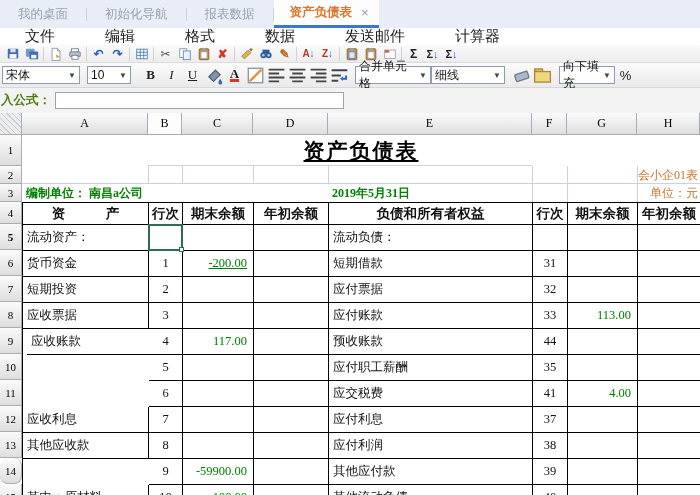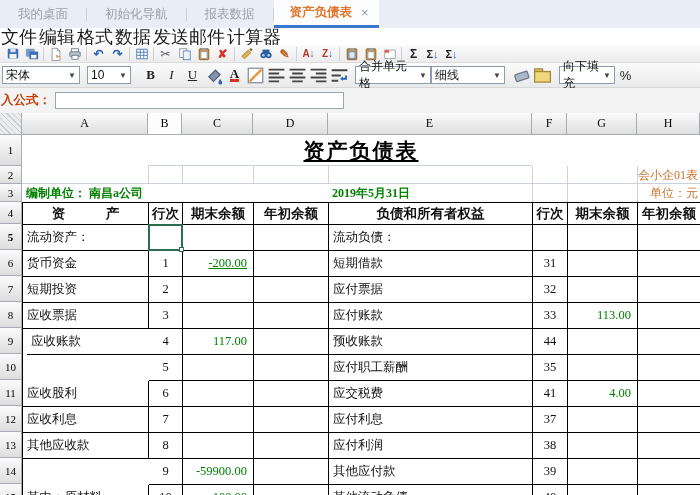--- a/index.html
+++ b/index.html
@@ -12,21 +12,21 @@
   .tab{display:flex;align-items:center;padding:0 18px;color:#98a1ae;font-size:12.5px;cursor:default;}
   .tabsep{width:1px;height:13px;background:#c9d1dd;align-self:center;}
   .tabactive{display:flex;align-items:center;background:#fdfdfd;border-bottom:3px solid #3a78d0;
              padding:0 10px 0 16px;}
   .tabactive .lbl{color:#e0762c;font-weight:bold;font-size:12.5px;}
   .tabclose{margin-left:9px;color:#8b99ad;font-size:13px;line-height:13px;}
 
   
   .menubar{position:absolute;left:0;top:28px;width:700px;height:17px;background:#fff;
            display:flex;align-items:center;border-bottom:1px solid #ececec;}
-  .menuitem{padding:0 1px;font-size:18px;color:#1a1a1a;}
+  .menuitem{padding:0 25px;font-size:15px;color:#1a1a1a;}
 
   
   .tb1{position:absolute;left:0;top:45px;width:700px;height:18px;
        background:linear-gradient(#fbfbfb,#ececec);border-bottom:1px solid #dcdcdc;
        display:flex;align-items:center;padding-left:3px;box-sizing:border-box;}
   .tbi{width:19px;height:16px;display:flex;align-items:center;justify-content:center;flex:0 0 auto;}
   .tbi svg{width:14px;height:14px;display:block;}
   .tbi .g{font-size:12px;line-height:14px;}
   .sep{width:1px;height:14px;background:#cdd2d8;margin:0 2px;flex:0 0 auto;}
 
@@ -35,21 +35,21 @@
        display:flex;align-items:center;padding-left:2px;box-sizing:border-box;}
   .box{height:18px;background:#fff;border:1px solid #8d9bb0;display:flex;align-items:center;
        justify-content:space-between;padding:0 3px;box-sizing:border-box;font-size:12px;flex:0 0 auto;}
   .box .arr{color:#444;font-size:8px;margin-left:4px;}
   .fbtn{width:21px;height:18px;display:flex;align-items:center;justify-content:center;
         font-family:"Liberation Serif",serif;font-size:13px;color:#222;flex:0 0 auto;}
 
   
   .fbar{position:absolute;left:0;top:88px;width:700px;height:25px;background:#f3f3f3;
         border-bottom:1px solid #d5d5d5;display:flex;align-items:center;}
-  .flabel{font-size:12.5px;color:#c2410c;margin-left:1px;font-weight:600;}
+  .flabel{font-size:12.5px;color:#4d7c0f;margin-left:1px;font-weight:600;}
   .finput{width:283px;height:15px;border:1px solid #9aa5b1;background:#fff;margin-left:4px;
           font-size:12px;padding:0 2px;}
 
   
   .sheet{position:absolute;left:0;top:113px;width:700px;height:382px;background:#fff;overflow:hidden;}
   .hcell{position:absolute;box-sizing:border-box;background:linear-gradient(#fbfbfb,#dedede);
          border-right:1px solid #a8adb5;border-bottom:1px solid #a8adb5;
          display:flex;align-items:center;justify-content:center;
          font-family:"Liberation Serif",serif;font-size:12px;color:#000;}
   .hcell.sel{background:#fdfdfd;}
@@ -326,21 +326,21 @@
       <div class="hcell" style="left: 0px; top: 89px; width: 22px; height: 22px; font-size: 11px;">4</div>
       <div class="hcell" style="left: 0px; top: 111px; width: 22px; height: 26px; font-size: 11px; font-weight: bold;">5</div>
       <div class="hcell" style="left: 0px; top: 137px; width: 22px; height: 26px; font-size: 11px;">6</div>
       <div class="hcell" style="left: 0px; top: 163px; width: 22px; height: 26px; font-size: 11px;">7</div>
       <div class="hcell" style="left: 0px; top: 189px; width: 22px; height: 26px; font-size: 11px;">8</div>
       <div class="hcell" style="left: 0px; top: 215px; width: 22px; height: 26px; font-size: 11px;">9</div>
       <div class="hcell" style="left: 0px; top: 241px; width: 22px; height: 26px; font-size: 11px;">10</div>
       <div class="hcell" style="left: 0px; top: 267px; width: 22px; height: 26px; font-size: 11px;">11</div>
       <div class="hcell" style="left: 0px; top: 293px; width: 22px; height: 26px; font-size: 11px;">12</div>
       <div class="hcell" style="left: 0px; top: 319px; width: 22px; height: 26px; font-size: 11px;">13</div>
-      <div class="hcell" style="left: 0px; top: 345px; width: 22px; height: 26px; font-size: 11px;">14</div>
+      <div class="hcell" style="left: 0px; top: 345px; width: 22px; height: 26px; font-size: 11px; border-radius: 8px;">14</div>
       <div class="hcell" style="left: 0px; top: 371px; width: 22px; height: 26px; font-size: 11px;">15</div>
       <div class="gline" style="left: 148px; top: 52px; width: 384px; height: 1px;"></div>
       <div class="gline" style="left: 22px; top: 70px; width: 678px; height: 1px;"></div>
       <div class="gline" style="left: 148px; top: 53px; width: 1px; height: 18px;"></div>
       <div class="gline" style="left: 182px; top: 53px; width: 1px; height: 18px;"></div>
       <div class="gline" style="left: 253px; top: 53px; width: 1px; height: 18px;"></div>
       <div class="gline" style="left: 328px; top: 53px; width: 1px; height: 18px;"></div>
       <div class="gline" style="left: 532px; top: 53px; width: 1px; height: 18px;"></div>
       <div class="gline" style="left: 567px; top: 53px; width: 1px; height: 18px;"></div>
       <div class="gline" style="left: 637px; top: 53px; width: 1px; height: 18px;"></div>
@@ -401,21 +401,20 @@
         <div class="cell line" style="left: 510px; top: 126px; width: 35px; height: 26px;">44</div>
         <div class="cell val" style="left: 545px; top: 126px; width: 70px; height: 26px;"></div>
         <div class="cell val" style="left: 615px; top: 126px; width: 63px; height: 26px;"></div>
         <div class="cell line" style="left: 126px; top: 152px; width: 34px; height: 26px;">5</div>
         <div class="cell val" style="left: 160px; top: 152px; width: 71px; height: 26px;"></div>
         <div class="cell val" style="left: 231px; top: 152px; width: 75px; height: 26px;"></div>
         <div class="cell name" style="left: 306px; top: 152px; width: 204px; height: 26px;">应付职工薪酬</div>
         <div class="cell line" style="left: 510px; top: 152px; width: 35px; height: 26px;">35</div>
         <div class="cell val" style="left: 545px; top: 152px; width: 70px; height: 26px;"></div>
         <div class="cell val" style="left: 615px; top: 152px; width: 63px; height: 26px;"></div>
-        <div class="cell name" style="left: 0px; top: 178px; width: 126px; height: 26px;">应收股利</div>
         <div class="cell line" style="left: 126px; top: 178px; width: 34px; height: 26px;">6</div>
         <div class="cell val" style="left: 160px; top: 178px; width: 71px; height: 26px;"></div>
         <div class="cell val" style="left: 231px; top: 178px; width: 75px; height: 26px;"></div>
         <div class="cell name" style="left: 306px; top: 178px; width: 204px; height: 26px;">应交税费</div>
         <div class="cell line" style="left: 510px; top: 178px; width: 35px; height: 26px;">41</div>
         <div class="cell val" style="left: 545px; top: 178px; width: 70px; height: 26px;">4.00</div>
         <div class="cell val" style="left: 615px; top: 178px; width: 63px; height: 26px;"></div>
         <div class="cell name" style="left: 0px; top: 204px; width: 126px; height: 26px;">应收利息</div>
         <div class="cell line" style="left: 126px; top: 204px; width: 34px; height: 26px;">7</div>
         <div class="cell val" style="left: 160px; top: 204px; width: 71px; height: 26px;"></div>

